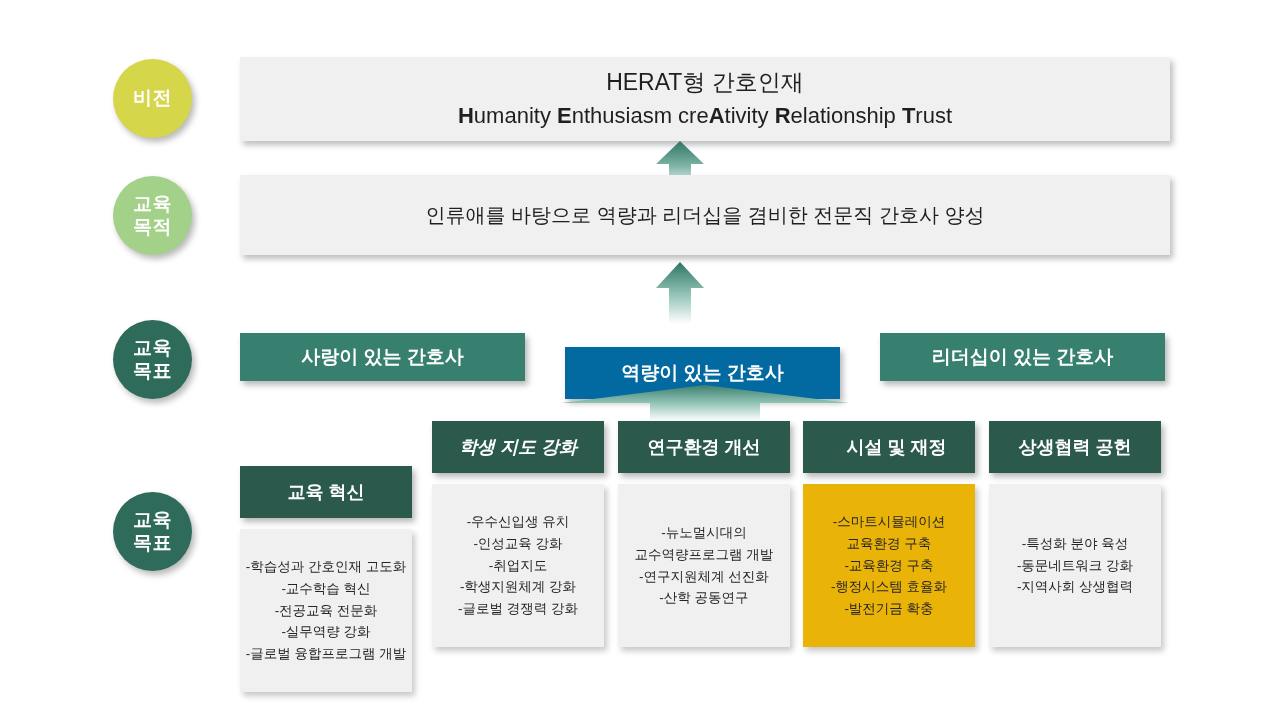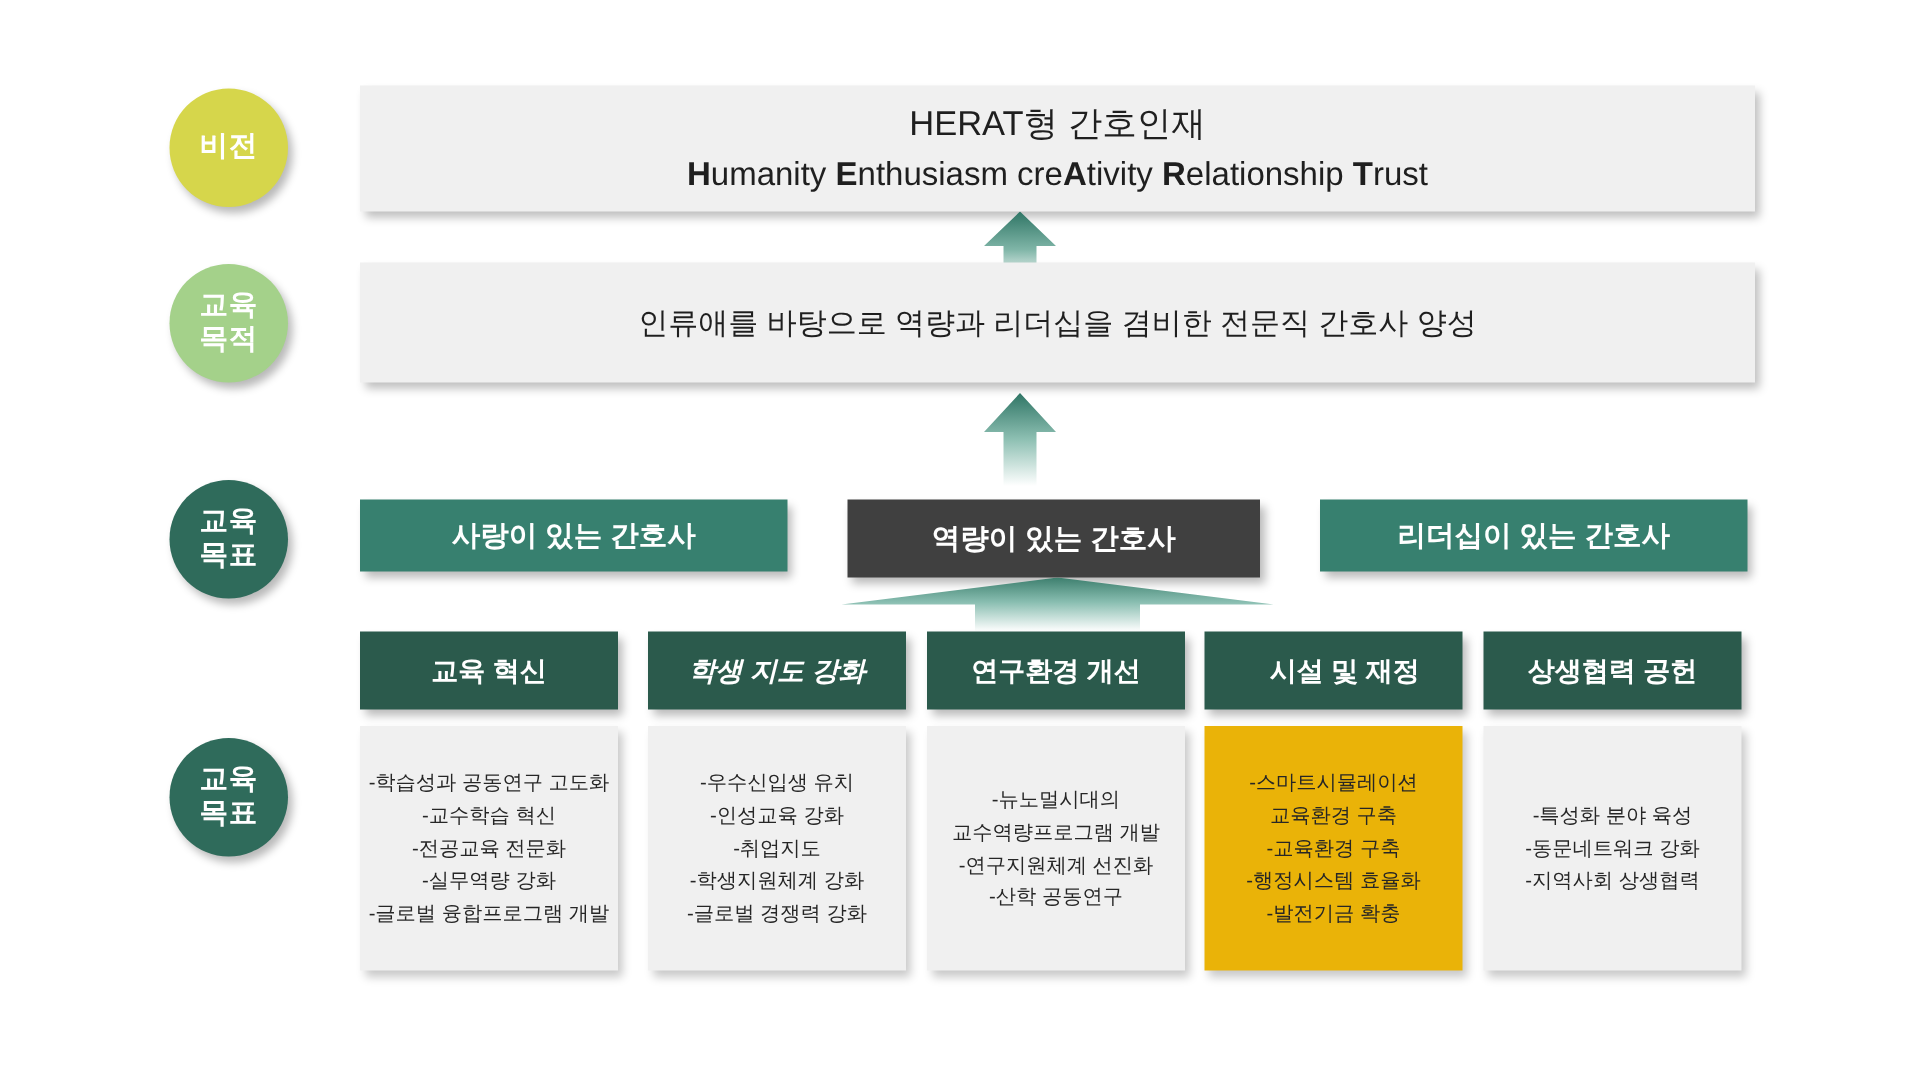--- a/index.html
+++ b/index.html
@@ -94,21 +94,21 @@
     width: 290px;
     height: 36px;
   }
 
   
   .col {
     position: absolute;
     top: 421px;
     width: 172px;
   }
-  .col-1 { left: 240px; }
+  .col-1 { left: 240px; margin-top: 45px; }
   .col-2 { left: 432px; }
   .col-3 { left: 618px; }
   .col-4 { left: 803px; }
   .col-5 { left: 989px; }
 
   .col-head {
     background: #2b5a4c;
     color: #ffffff;
     font-size: 18px;
     font-weight: bold;
@@ -203,21 +203,21 @@
           <stop offset="100%" stop-color="#ffffff"></stop>
         </linearGradient>
       </defs>
       <polygon points="25,0 49,26 36,26 36,62 14,62 14,26 1,26" fill="url(#agrad2)"></polygon>
     </svg>
   </div>
 
   <div class="goal-box goal-1" style="background: rgb(55, 128, 111);">
     <span>사랑이 있는 간호사</span>
   </div>
-  <div class="goal-box goal-2" style="background: #404040;">
+  <div class="goal-box goal-2" style="background: #0369a1; margin-top: 14px;">
     <span>역량이 있는 간호사</span>
   </div>
   <div class="goal-box goal-3" style="background: rgb(55, 128, 111);">
     <span>리더십이 있는 간호사</span>
   </div>
 
   <div class="wide-chevron">
     <svg viewBox="0 0 290 36" width="290" height="36" preserveAspectRatio="none">
       <defs>
         <linearGradient id="agrad3" x1="0" y1="0" x2="0" y2="1">
@@ -229,21 +229,21 @@
       <polygon points="145,0 289,18 200,18 200,36 90,36 90,18 1,18" fill="url(#agrad3)"></polygon>
     </svg>
   </div>
 
   <div class="col col-1">
     <div class="col-head" style="background: rgb(43, 90, 76);">
       <span>교육 혁신</span>
     </div>
     <div class="col-body" style="background: rgb(240, 240, 240);">
       <div class="col-list">
-        <div>-학습성과 공동연구 고도화</div>
+        <div>-학습성과 간호인재 고도화</div>
         <div>-교수학습 혁신</div>
         <div>-전공교육 전문화</div>
         <div>-실무역량 강화</div>
         <div>-글로벌 융합프로그램 개발</div>
       </div>
     </div>
   </div>
 
   <div class="col col-2">
     <div class="col-head" style="background: rgb(43, 90, 76); font-style: italic;">

